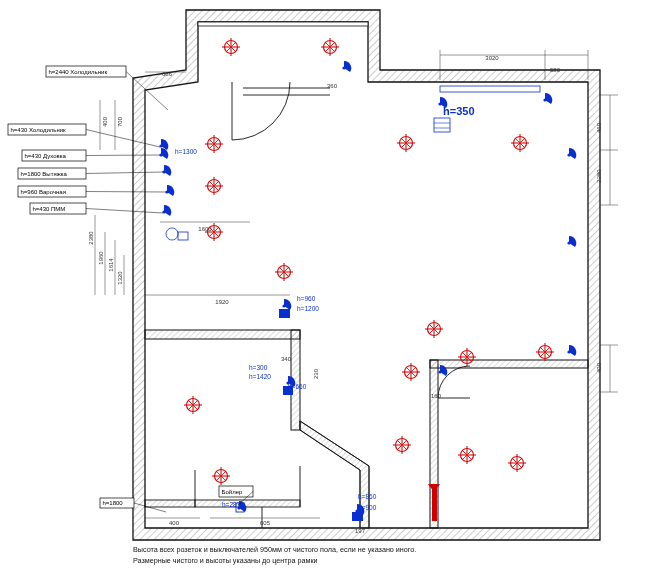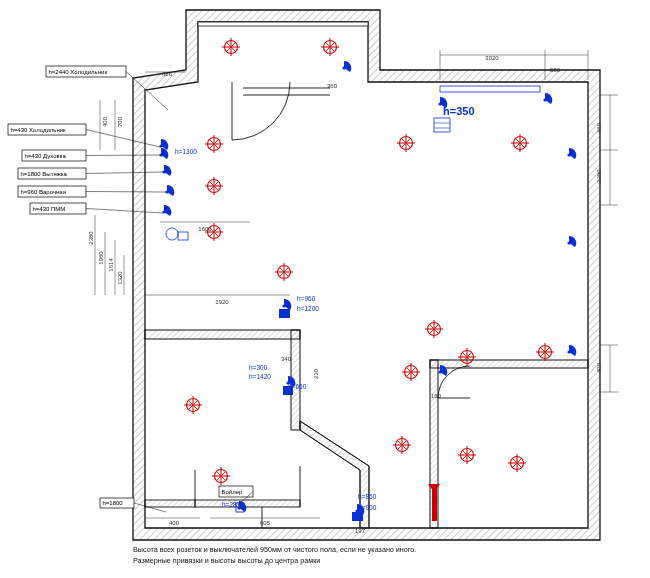--- a/index.html
+++ b/index.html
@@ -238,14 +238,14 @@
       <g>
         <rect x="219" y="486" width="34" height="11" fill="#fff" stroke="#000" stroke-width="0.7"></rect>
         <line x1="253" y1="491.5" x2="238" y2="505" stroke="#000" stroke-width="0.5"></line>
         <text x="221.5" y="494" font-size="6" fill="#000" font-family="&quot;Liberation Sans&quot;, sans-serif">Бойлер</text>
       </g>
     </g>
 </svg>
 
 <div id="footer">
   <div>Высота всех розеток и выключателей 950мм от чистого пола, если не указано иного.</div>
-  <div>Размерные привязки и высоты высоты до центра рамки</div>
+  <div>Размерные чистого и высоты указаны до центра рамки</div>
 </div>
 
 </body></html>

